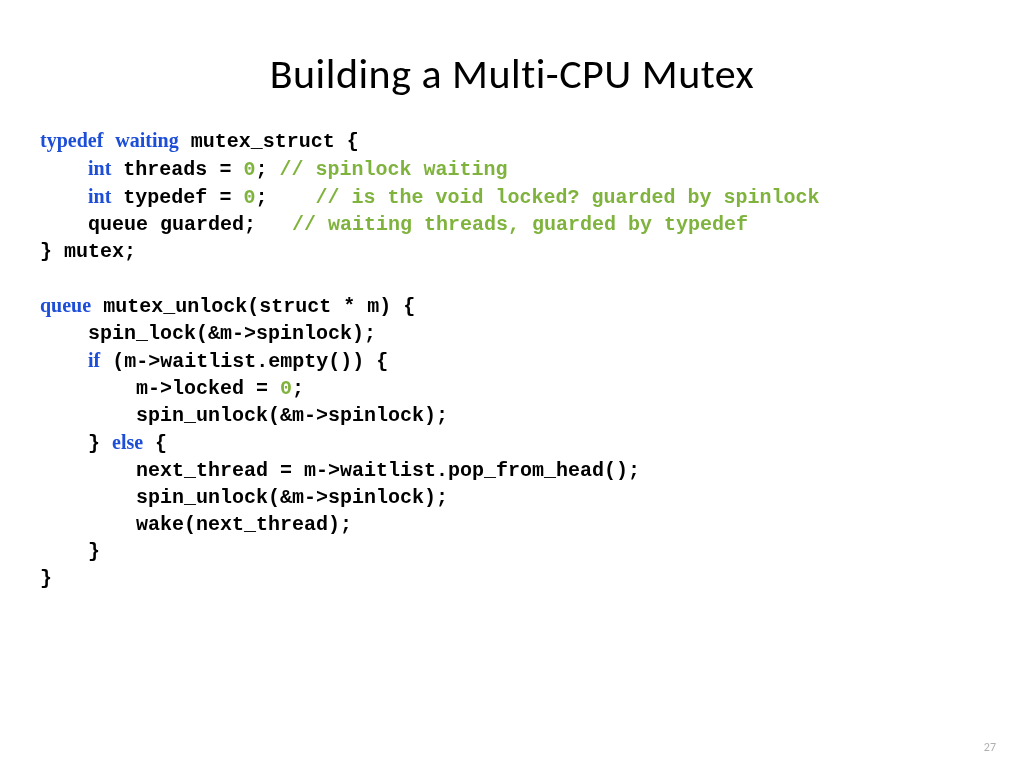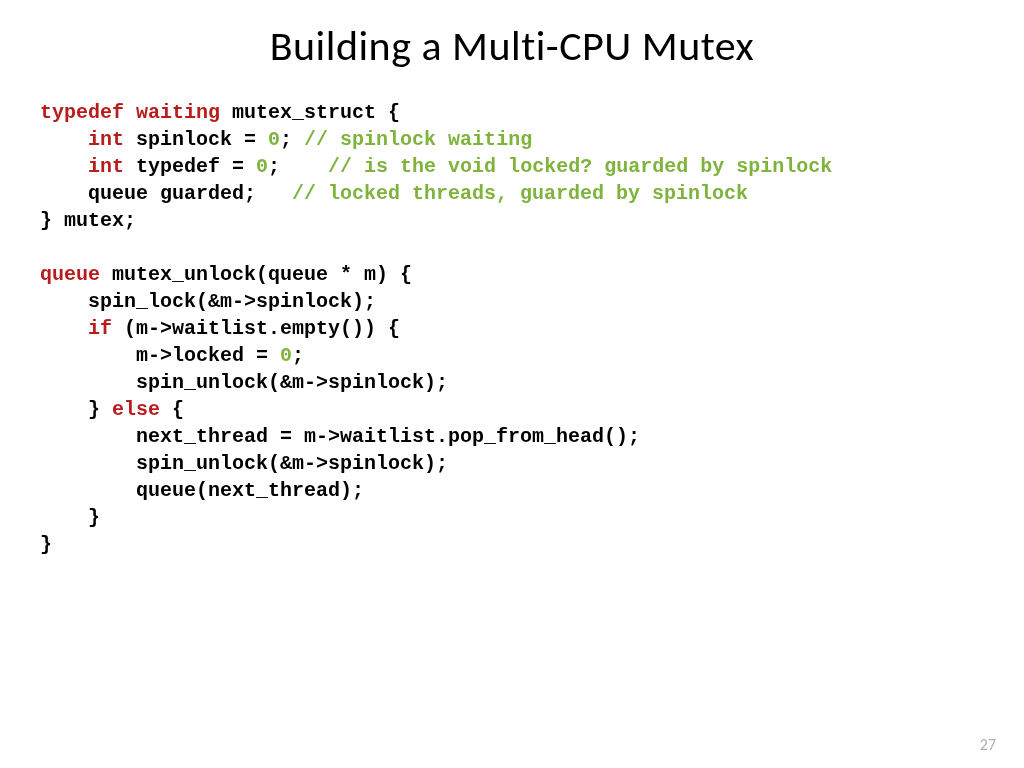--- a/index.html
+++ b/index.html
@@ -21,62 +21,64 @@
       padding: 20px 40px 40px 40px;
       position: relative;
     }
     .title {
       font-size: 42px;
       font-weight: 400;
       color: #000;
       text-align: center;
       margin-bottom: 28px;
       letter-spacing: 0.5px;
+      margin-top: 28px;
     }
     .code-block {
       font-family: "Courier New", Courier, monospace;
       font-size: 20px;
       font-weight: bold;
       line-height: 1.35;
       color: #000;
       white-space: pre;
     }
     .kw {
-      color: #b91c1c;
+      color: #1d4ed8;
+      font-family: Liberation Serif, serif;
     }
     .comment {
       color: #7fb33d;
     }
     .page-number {
       position: absolute;
       bottom: 14px;
       right: 28px;
-      font-size: 16px;
+      font-size: 12px;
       color: #b0b0b0;
       margin-top: 16px;
     }
   </style>
 </head>
 <body>
 
 <div class="slide">
   <h1 class="title">Building a Multi-CPU Mutex</h1>
 
   <div class="code-block"><span class="kw">typedef</span><span> </span><span class="kw">waiting</span><span> mutex_struct {</span>
-<span>    </span><span class="kw">int</span><span> spinlock = </span><span class="comment">0</span><span>; </span><span class="comment">// spinlock waiting</span>
+<span>    </span><span class="kw">int</span><span> threads = </span><span class="comment">0</span><span>; </span><span class="comment">// spinlock waiting</span>
 <span>    </span><span class="kw">int</span><span> typedef = </span><span class="comment">0</span><span>;    </span><span class="comment">// is the void locked? guarded by spinlock</span>
-<span>    queue guarded;   </span><span class="comment">// locked threads, guarded by spinlock</span>
+<span>    queue guarded;   </span><span class="comment">// waiting threads, guarded by typedef</span>
 <span>} mutex;</span>
 <span></span>
-<span class="kw">queue</span><span> mutex_unlock(queue * m) {</span>
+<span class="kw">queue</span><span> mutex_unlock(struct * m) {</span>
 <span>    spin_lock(&amp;m-&gt;spinlock);</span>
 <span>    </span><span class="kw">if</span><span> (m-&gt;waitlist.empty()) {</span>
 <span>        m-&gt;locked = </span><span class="comment">0</span><span>;</span>
 <span>        spin_unlock(&amp;m-&gt;spinlock);</span>
 <span>    } </span><span class="kw">else</span><span> {</span>
 <span>        next_thread = m-&gt;waitlist.pop_from_head();</span>
 <span>        spin_unlock(&amp;m-&gt;spinlock);</span>
-<span>        queue(next_thread);</span>
+<span>        wake(next_thread);</span>
 <span>    }</span>
 <span>}</span></div>
 
   <div class="page-number">27</div>
 </div>
 
 </body></html>

